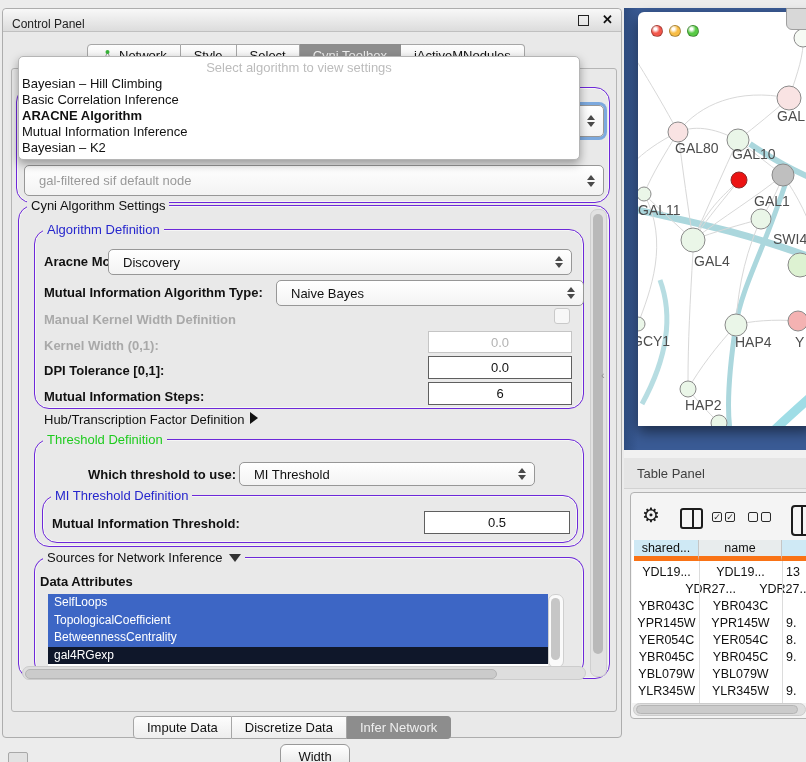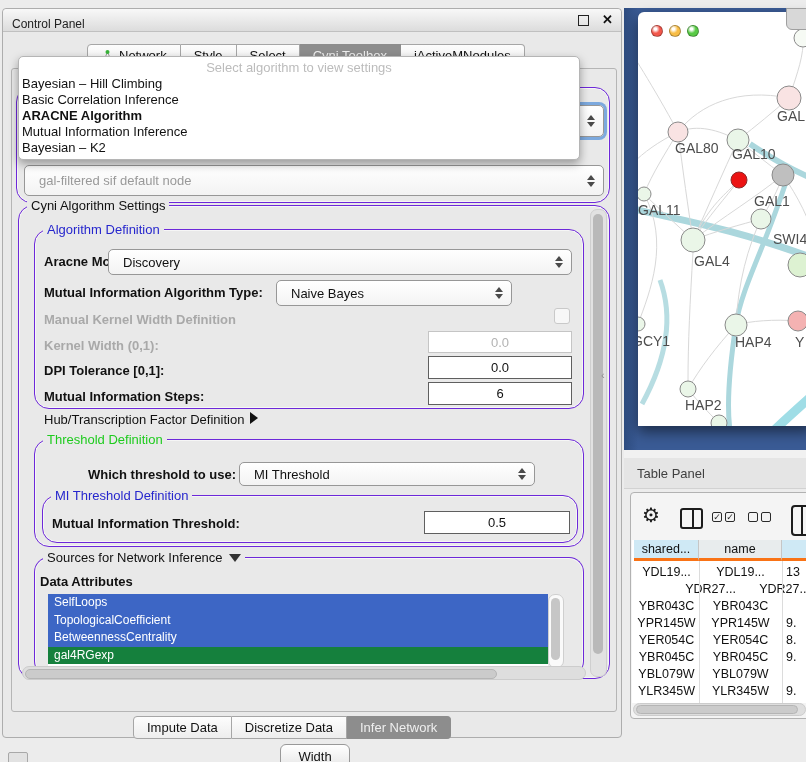--- a/index.html
+++ b/index.html
@@ -95,21 +95,21 @@
   #col-icon{left:680px;width:19px;height:17px;border:2px solid #1c1c1c;border-radius:3px;top:508px;}
   #col-icon i{position:absolute;left:50%;top:0;bottom:0;width:2px;background:#1c1c1c;}
   .ckpair{position:absolute;top:512px;display:flex;gap:3px;}
   .ck{width:10px;height:10px;border:1.5px solid #2a2a2a;border-radius:2px;font-size:9px;
       line-height:9px;text-align:center;color:#2a2a2a;box-sizing:border-box;}
   #partial-icon{position:absolute;left:791px;top:505px;width:30px;height:27px;border:2px solid #1c1c1c;
       border-radius:4px;}
   #partial-icon i{position:absolute;left:8px;top:0;bottom:0;width:2px;background:#1c1c1c;}
   
   #tbl{position:absolute;left:632px;top:540px;width:174px;height:163px;background:#fff;overflow:hidden;}
-  .th{position:absolute;top:0;height:21px;border-bottom:3px solid #f97316;border-right:1px solid #c6c6c6;
+  .th{position:absolute;top:0;height:21px;border-bottom:5px solid #f97316;border-right:1px solid #c6c6c6;
       font-size:12.5px;display:flex;align-items:center;justify-content:center;box-sizing:border-box;}
   .trow{position:absolute;left:0;width:100%;height:17px;}
   .td{position:absolute;top:0;height:17px;font-size:12.5px;display:flex;align-items:center;
       justify-content:center;white-space:nowrap;overflow:hidden;}
   .vline{position:absolute;top:21px;bottom:0;width:1px;background:#dcdcdc;}
   #tbl-hscroll{position:absolute;left:633px;top:703px;width:171px;height:11px;}
   #bl-chip{position:absolute;left:8px;top:752px;width:18px;height:14px;background:#e2e2e2;
       border:1px solid #a8a8a8;border-radius:2px;}
   svg text{font-family:"Liberation Sans",sans-serif;}
 </style>
@@ -175,21 +175,21 @@
       </div>
       <span class="lbl" style="left:32px;top:185px;">Aracne Mode:</span>
       <div class="combo" style="left:96px;top:180px;width:464px;height:26px;">
         <span>Discovery</span>
         <span class="spin">
             <i class="up"></i>
             <i class="dn"></i>
           </span>
       </div>
       <span class="lbl" style="left:32px;top:216px;">Mutual Information Algorithm Type:</span>
-      <div class="combo" style="left:264px;top:211px;width:236px;height:26px;">
+      <div class="combo" style="left:264px;top:211px;width:308px;height:26px;">
         <span>Naive Bayes</span>
         <span class="spin">
             <i class="up"></i>
             <i class="dn"></i>
           </span>
       </div>
       <span class="lbl dis" style="left:32px;top:243px;">Manual Kernel Width Definition</span>
       <span class="cbx" style="left:542px;top:239px;"></span>
       <span class="lbl dis" style="left:32px;top:269px;">Kernel Width (0,1):</span>
       <div class="fld dis" style="left:416px;top:262px;width:144px;height:22px;">
@@ -231,21 +231,21 @@
         <span class="gtitle">
           <span>Sources for Network Inference</span>
             <span class="tri-down"></span>
         </span>
       </div>
       <span class="lbl" style="left:28px;top:505px;">Data Attributes</span>
       <div id="attr-list" style="left:36px;top:525px;">
           <div class="row" style="background: rgb(61, 102, 197);">SelfLoops</div>
           <div class="row" style="background: rgb(61, 102, 197);">TopologicalCoefficient</div>
           <div class="row" style="background: rgb(61, 102, 197);">BetweennessCentrality</div>
-          <div class="row" style="background: #15803d;">gal4RGexp</div>
+          <div class="row" style="background: #0f172a;">gal4RGexp</div>
         </div>
       <div class="sb-track-v" style="left:536px;top:525px;width:14px;height:72px;background:#fafafa;">
         <div class="sb-thumb" style="left:2px;top:3px;width:9px;height:62px;background:#c6c6c6;"></div>
       </div>
 
       <div class="sb-track-v" style="left:578px;top:140px;width:15px;height:466px;">
         <div class="sb-thumb" style="left:2px;top:4px;width:10px;height:440px;"></div>
       </div>
       <div class="sb-track-h" style="left:10px;top:597px;width:562px;height:12px;">
         <div class="sb-thumb-h" style="left:2px;top:1.5px;width:470px;height:8px;"></div>

